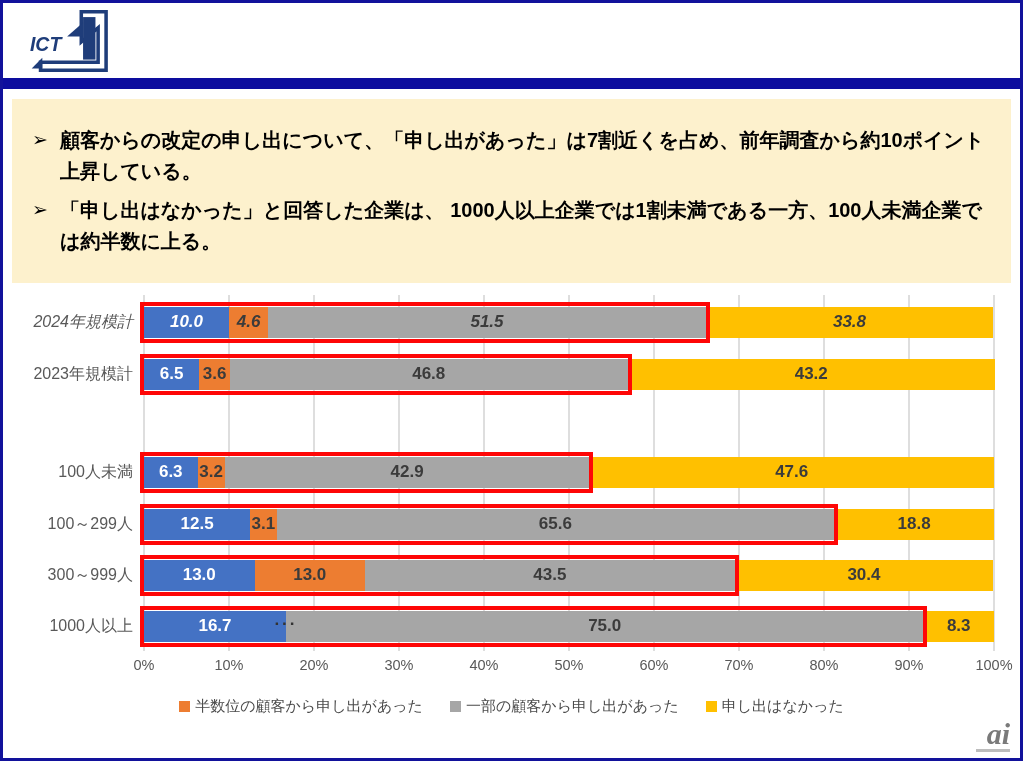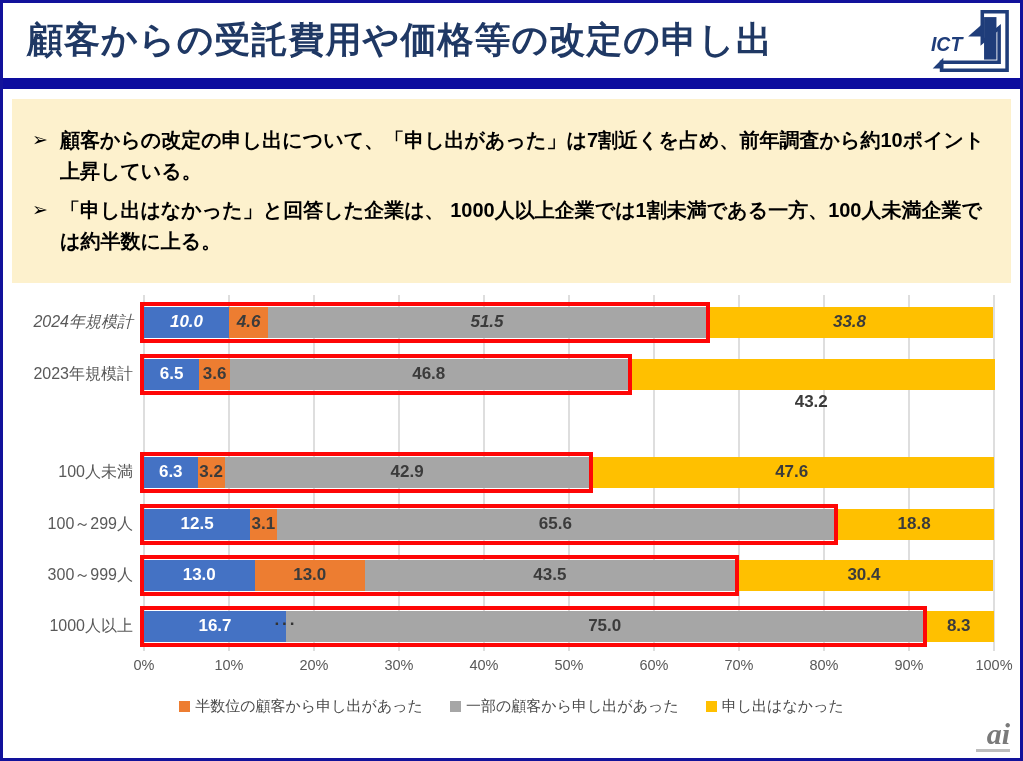--- a/index.html
+++ b/index.html
@@ -41,21 +41,20 @@
   
   .ai-logo { position:absolute; right:10px; bottom:6px; font-family:"Liberation Serif","DejaVu Serif",serif; font-style:italic; font-weight:bold; font-size:30px; color:#7a7a7a; line-height:0.9; text-align:right; }
   .ai-logo .sub { display:block; height:3px; width:34px; background:#bdbdbd; margin-top:2px; margin-left:auto; }
 </style>
 </head>
 <body>
 
 <div class="page">
 
   <div class="title-bar">
-    <div class="title-text">顧客からの受託費用や価格等の改定の申し出</div>
     <svg class="ict-logo" viewBox="0 0 90 70">
       <polygon points="60,2 88,2 88,68 14,68 14,59 79,59 79,20 60,36" fill="none" stroke="#1F3D7A" stroke-width="4"></polygon>
       <polygon points="62,8 76,8 76,56 62,56" fill="#1F3D7A"></polygon>
       <polygon points="44,30 62,14 62,30" fill="#1F3D7A"></polygon>
       <polygon points="4,66 16,54 16,66" fill="#1F3D7A"></polygon>
       <text x="2" y="46" font-size="22" font-weight="bold" font-style="italic" fill="#1F3D7A" font-family="Liberation Sans,sans-serif">ICT</text>
     </svg>
   </div>
   <div class="divider"></div>
 
@@ -100,21 +99,21 @@
         <div class="bar-row" style="top: 64px;">
           <div class="cat-label">2023年規模計</div>
           <div class="track">
             <div class="seg" style="left: 0%; width: 6.5%; background: rgb(68, 114, 196);"></div>
             <div class="seg-label on-blue" style="left: 3.25%;">6.5</div>
             <div class="seg" style="left: 6.5%; width: 3.6%; background: rgb(237, 125, 49);"></div>
             <div class="seg-label" style="left: 8.3%;">3.6</div>
             <div class="seg" style="left: 10.1%; width: 46.8%; background: rgb(166, 166, 166);"></div>
             <div class="seg-label" style="left: 33.5%;">46.8</div>
             <div class="seg" style="left: 56.9%; width: 43.2%; background: rgb(255, 192, 0);"></div>
-            <div class="seg-label" style="left: 78.5%; margin-top: 28px;">43.2</div>
+            <div class="seg-label" style="left: 78.5%;">43.2</div>
             <div class="highlight" style="width: calc(56.9% + 8px);"></div>
           </div>
         </div>
         <div class="bar-row" style="top: 162px;">
           <div class="cat-label">100人未満</div>
           <div class="track">
             <div class="seg" style="left: 0%; width: 6.3%; background: rgb(68, 114, 196);"></div>
             <div class="seg-label on-blue" style="left: 3.15%;">6.3</div>
             <div class="seg" style="left: 6.3%; width: 3.2%; background: rgb(237, 125, 49);"></div>
             <div class="seg-label" style="left: 7.9%;">3.2</div>

